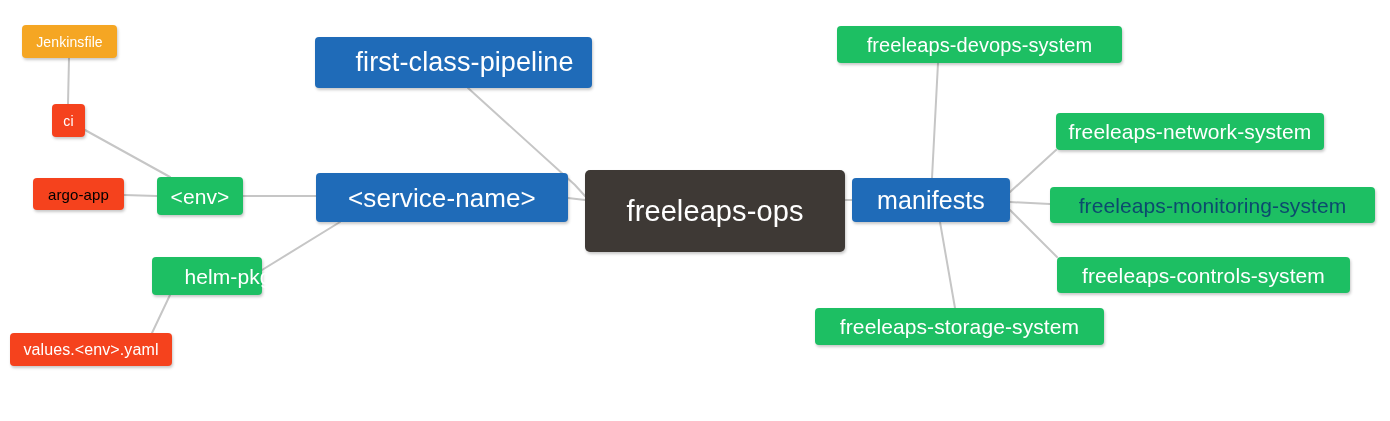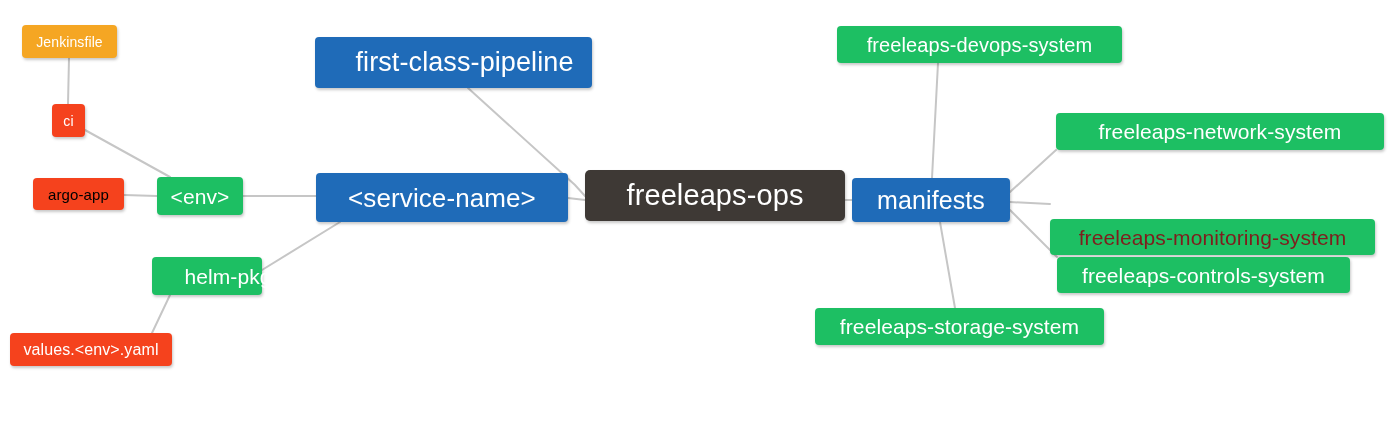--- a/index.html
+++ b/index.html
@@ -61,21 +61,21 @@
       <path d="M 170 177 L 85 130" fill="none" stroke="#c6c6c6" stroke-width="2" stroke-linecap="round"></path>
       <path d="M 68 104 L 69 58" fill="none" stroke="#c6c6c6" stroke-width="2" stroke-linecap="round"></path>
       <path d="M 170 295 L 152 333" fill="none" stroke="#c6c6c6" stroke-width="2" stroke-linecap="round"></path>
       <path d="M 932 178 L 938 63" fill="none" stroke="#c6c6c6" stroke-width="2" stroke-linecap="round"></path>
       <path d="M 1010 192 L 1056 150" fill="none" stroke="#c6c6c6" stroke-width="2" stroke-linecap="round"></path>
       <path d="M 1010 202 L 1050 204" fill="none" stroke="#c6c6c6" stroke-width="2" stroke-linecap="round"></path>
       <path d="M 1010 210 L 1057 257" fill="none" stroke="#c6c6c6" stroke-width="2" stroke-linecap="round"></path>
       <path d="M 940 222 L 955 308" fill="none" stroke="#c6c6c6" stroke-width="2" stroke-linecap="round"></path>
     </svg>
   <div id="node-layer">
-      <div class="mm-node root" style="left: 585px; top: 170px; width: 260px; height: 51px; background: rgb(62, 57, 53); font-size: 29px; color: rgb(255, 255, 255);">
+      <div class="mm-node root" style="left: 585px; top: 170px; width: 260px; height: 82px; background: rgb(62, 57, 53); font-size: 29px; color: rgb(255, 255, 255);">
         <span class="mm-label">freeleaps-ops</span>
       </div>
       <div class="mm-node" style="left: 315px; top: 37px; width: 277px; height: 51px; background: rgb(31, 107, 184); font-size: 27px; color: rgb(255, 255, 255); padding-left: 22px;">
         <span class="mm-label">first-class-pipeline</span>
       </div>
       <div class="mm-node" style="left: 316px; top: 173px; width: 252px; height: 49px; background: rgb(31, 107, 184); font-size: 26px; color: rgb(255, 255, 255); align-items: center;">
         <span class="mm-label">&lt;service-name&gt;</span>
       </div>
       <div class="mm-node" style="left: 852px; top: 178px; width: 158px; height: 44px; background: rgb(31, 107, 184); font-size: 25px; color: rgb(255, 255, 255);">
         <span class="mm-label">manifests</span>
@@ -94,24 +94,24 @@
       </div>
       <div class="mm-node" style="left: 33px; top: 178px; width: 91px; height: 32px; background: rgb(245, 66, 29); font-size: 15px; color: #000000;">
         <span class="mm-label">argo-app</span>
       </div>
       <div class="mm-node" style="left: 10px; top: 333px; width: 162px; height: 33px; background: rgb(245, 66, 29); font-size: 16px; color: rgb(255, 255, 255);">
         <span class="mm-label">values.&lt;env&gt;.yaml</span>
       </div>
       <div class="mm-node" style="left: 800px; top: 26px; width: 285px; height: 37px; background: rgb(29, 191, 99); font-size: 20px; color: rgb(255, 255, 255); margin-left: 37px;">
         <span class="mm-label">freeleaps-devops-system</span>
       </div>
-      <div class="mm-node" style="left: 1056px; top: 113px; width: 328px; height: 37px; background: rgb(29, 191, 99); font-size: 21px; color: rgb(255, 255, 255); justify-content: center;">
+      <div class="mm-node" style="left: 1056px; top: 113px; width: 268px; height: 37px; background: rgb(29, 191, 99); font-size: 21px; color: rgb(255, 255, 255); justify-content: center;">
         <span class="mm-label">freeleaps-network-system</span>
       </div>
-      <div class="mm-node" style="left: 1050px; top: 187px; width: 325px; height: 36px; background: rgb(29, 191, 99); font-size: 21px; color: #7f1d1d; margin-top: 32px;">
+      <div class="mm-node" style="left: 1050px; top: 187px; width: 325px; height: 36px; background: rgb(29, 191, 99); font-size: 21px; color: #0c4a6e;">
         <span class="mm-label">freeleaps-monitoring-system</span>
       </div>
       <div class="mm-node" style="left: 1057px; top: 257px; width: 293px; height: 36px; background: rgb(29, 191, 99); font-size: 21px; color: rgb(255, 255, 255);">
         <span class="mm-label">freeleaps-controls-system</span>
       </div>
       <div class="mm-node" style="left: 815px; top: 308px; width: 289px; height: 37px; background: rgb(29, 191, 99); font-size: 21px; color: rgb(255, 255, 255);">
         <span class="mm-label">freeleaps-storage-system</span>
       </div>
     </div>
 </div>

